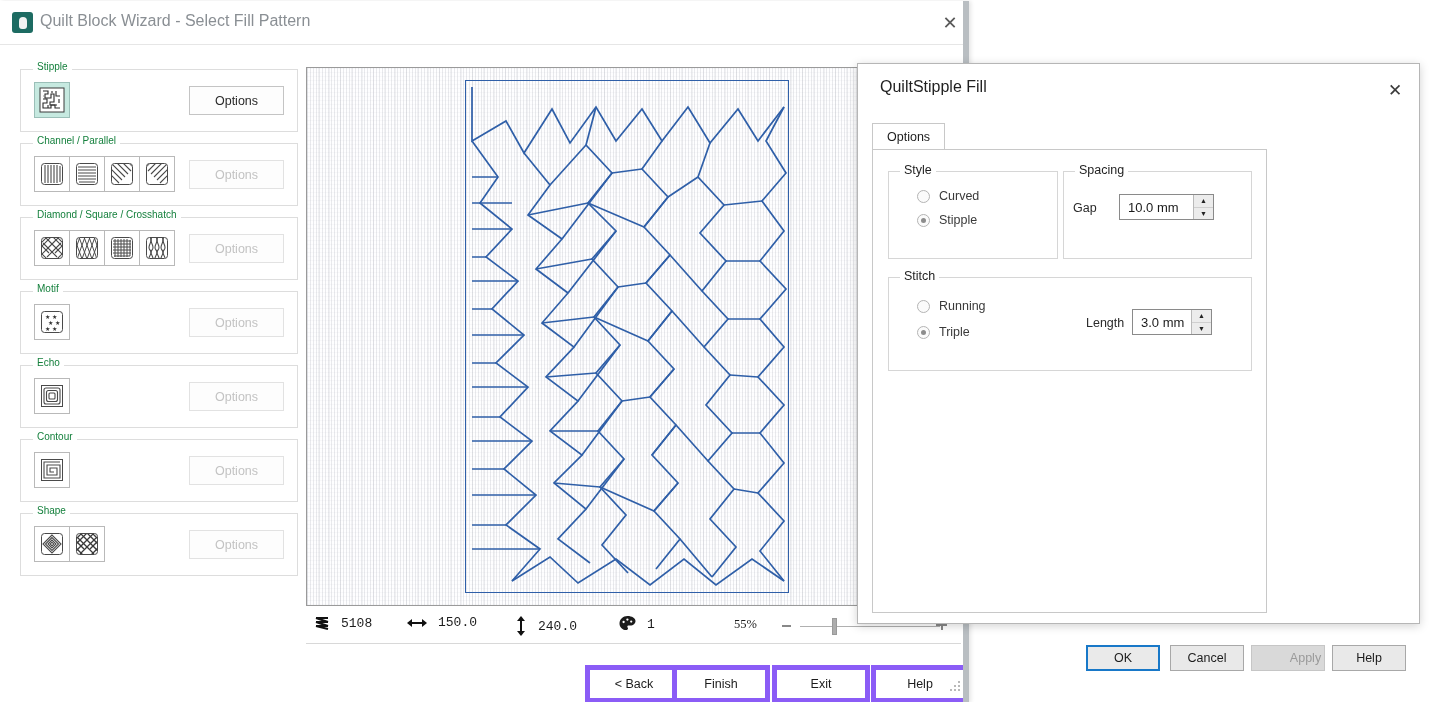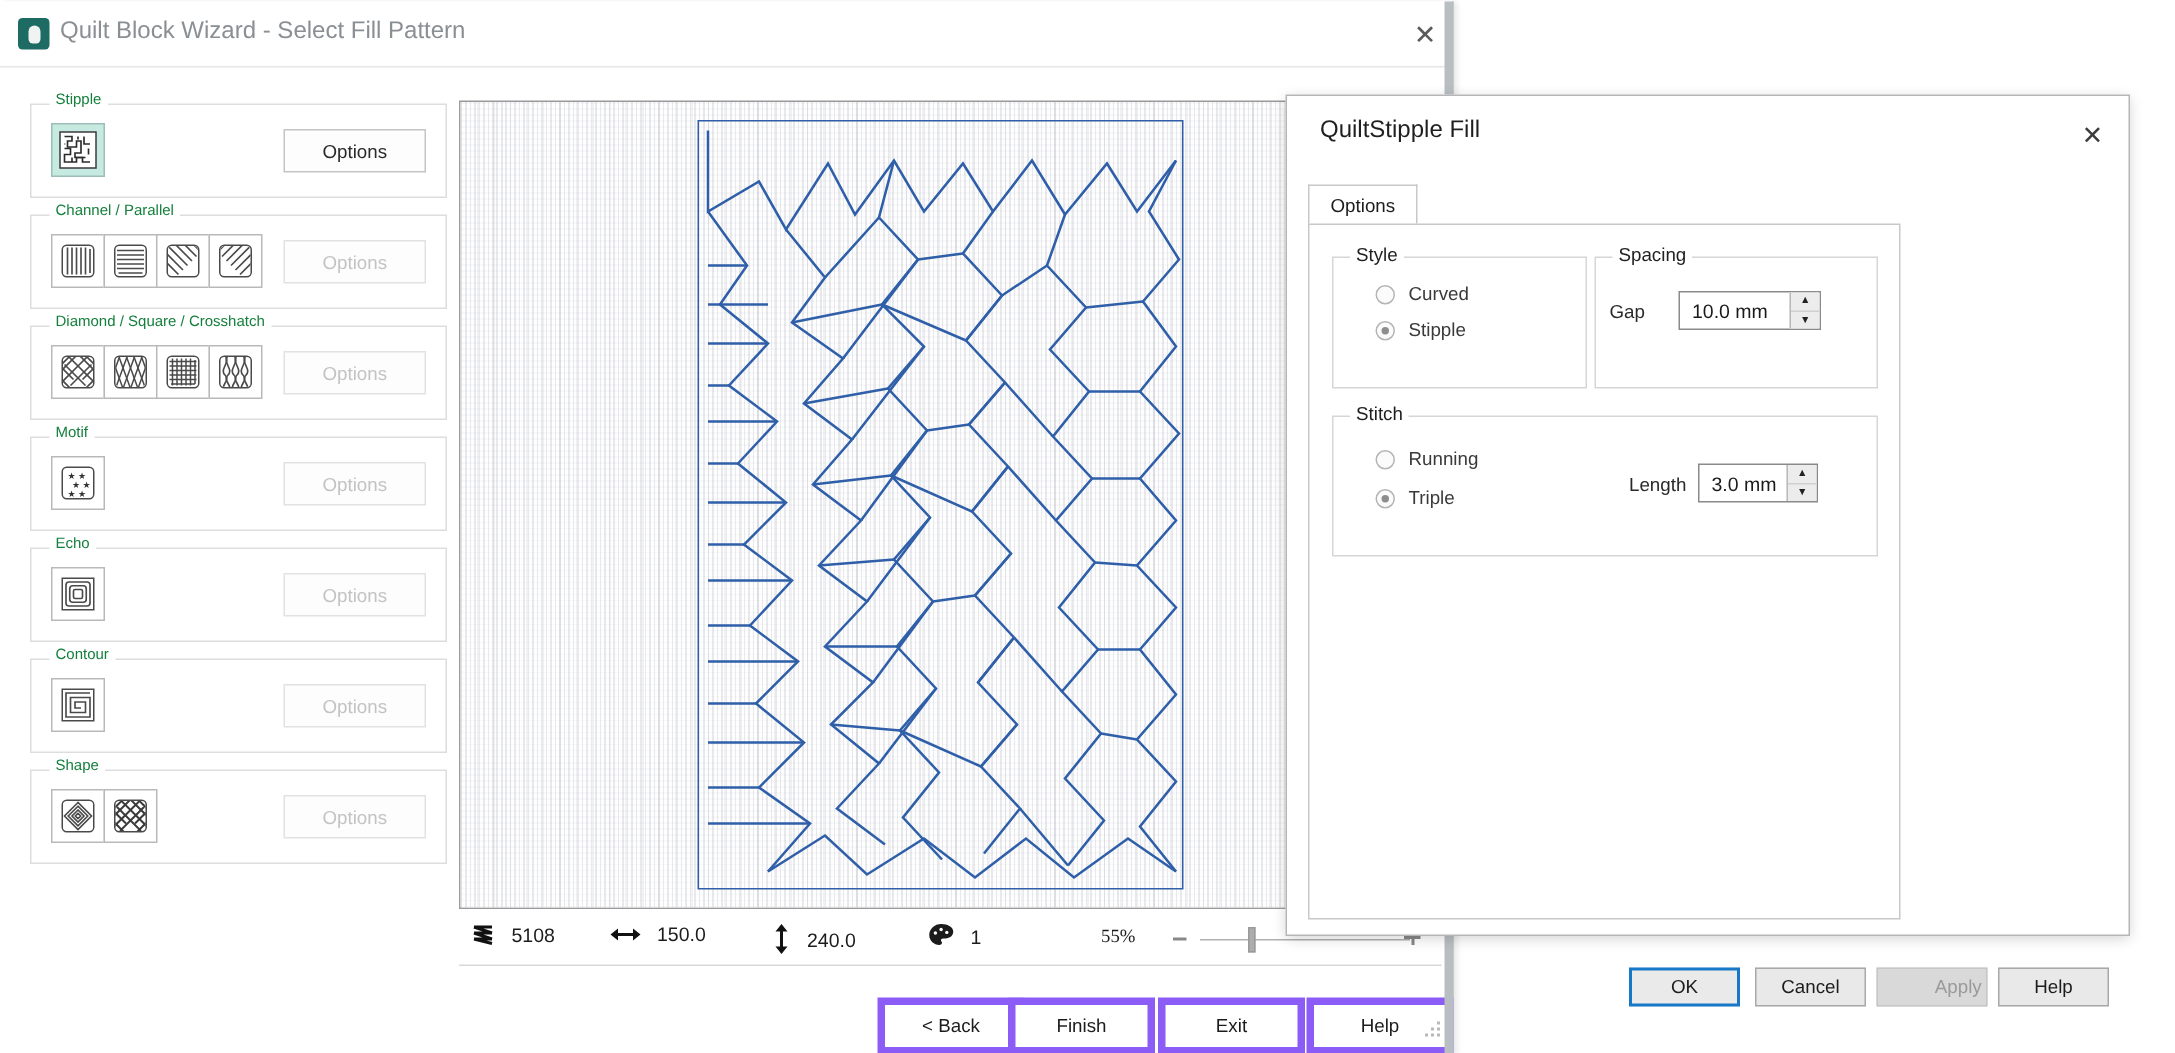--- a/index.html
+++ b/index.html
@@ -80,21 +80,21 @@
     border:1px solid #2f5fa8;box-sizing:border-box;
   }
   #preview-svg{position:absolute;left:0;top:0;}
 
   
   #statusbar{
     position:absolute;left:306px;top:604px;width:655px;height:38px;
     border-bottom:1px solid #d8d8d8;
   }
   .stat{position:absolute;top:10px;display:flex;align-items:center;font-size:13px;color:#1c1c1c;
-    font-family:Liberation Sans, sans-serif;}
+    font-family:Liberation Mono, monospace;}
   .stat .sicon{margin-right:10px;display:flex;align-items:center;color:#111;}
   #zoom-pct{position:absolute;left:428px;top:12px;font-size:12.5px;color:#1c1c1c;
     font-family:"Liberation Serif", serif;}
   #zoom-minus{position:absolute;left:476px;top:20px;width:9px;height:2px;background:#888;}
   #zoom-track{position:absolute;left:494px;top:21px;width:140px;height:1px;background:#b0b0b0;}
   #zoom-thumb{position:absolute;left:526px;top:13px;width:5px;height:17px;background:#adadad;border:1px solid #9a9a9a;box-sizing:border-box;}
   #zoom-plus{position:absolute;left:630px;top:14px;width:11px;height:11px;}
   #zoom-plus:before,#zoom-plus:after{content:"";position:absolute;background:#888;}
   #zoom-plus:before{left:0;top:5px;width:11px;height:2px;}
   #zoom-plus:after{left:4.5px;top:0;width:2px;height:11px;}

